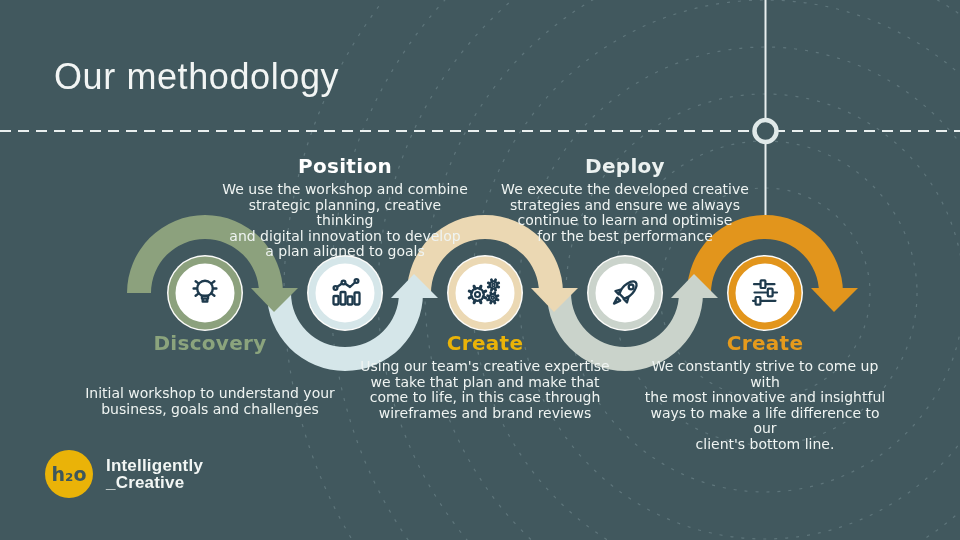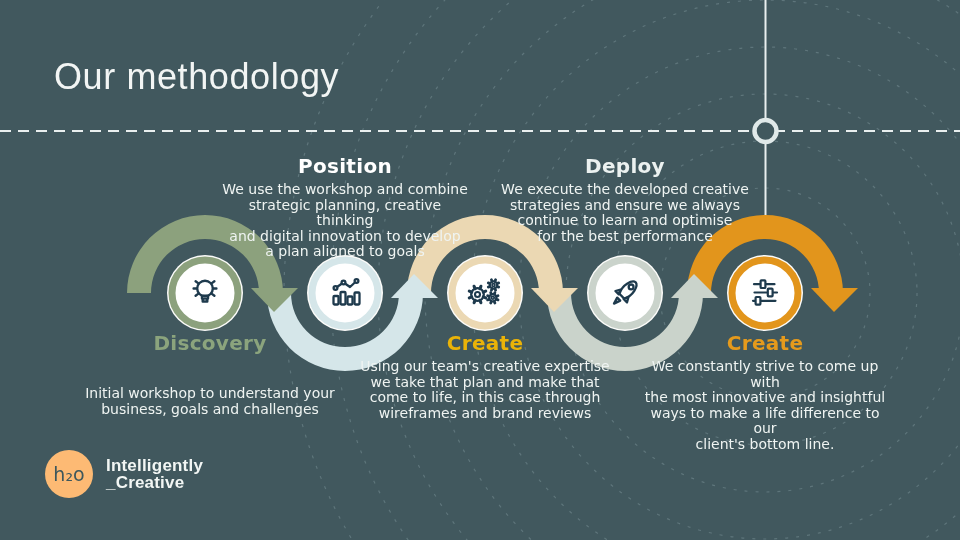--- a/index.html
+++ b/index.html
@@ -23,23 +23,23 @@
     font-size:20px;font-weight:bold;letter-spacing:.3px;
     color:#EBF1F0;line-height:22px;
   }
   .step-desc{
     margin-top:5px;
     font-size:14px;line-height:15.5px;font-weight:500;
     color:#EFF4F2;white-space:pre-line;
   }
   .logo{position:absolute;left:45px;top:450px;display:flex;align-items:center;gap:13px;}
   .logo-mark{
-    width:48px;height:48px;border-radius:50%;background:#fdba74;
+    width:48px;height:48px;border-radius:50%;background:#eab308;
     color:#3D575C;display:flex;align-items:center;justify-content:center;
-    font-size:19px;font-weight:400;font-family:"DejaVu Sans",sans-serif;
+    font-size:19px;font-weight:700;font-family:"DejaVu Sans",sans-serif;
   }
   .logo-word{
     font-family:"Liberation Sans",sans-serif;
     font-weight:bold;font-size:17px;line-height:17.5px;
     color:#F2F6F4;letter-spacing:.2px;
   }
 </style>
 </head>
 <body style="background: rgb(65, 88, 94);">
 

